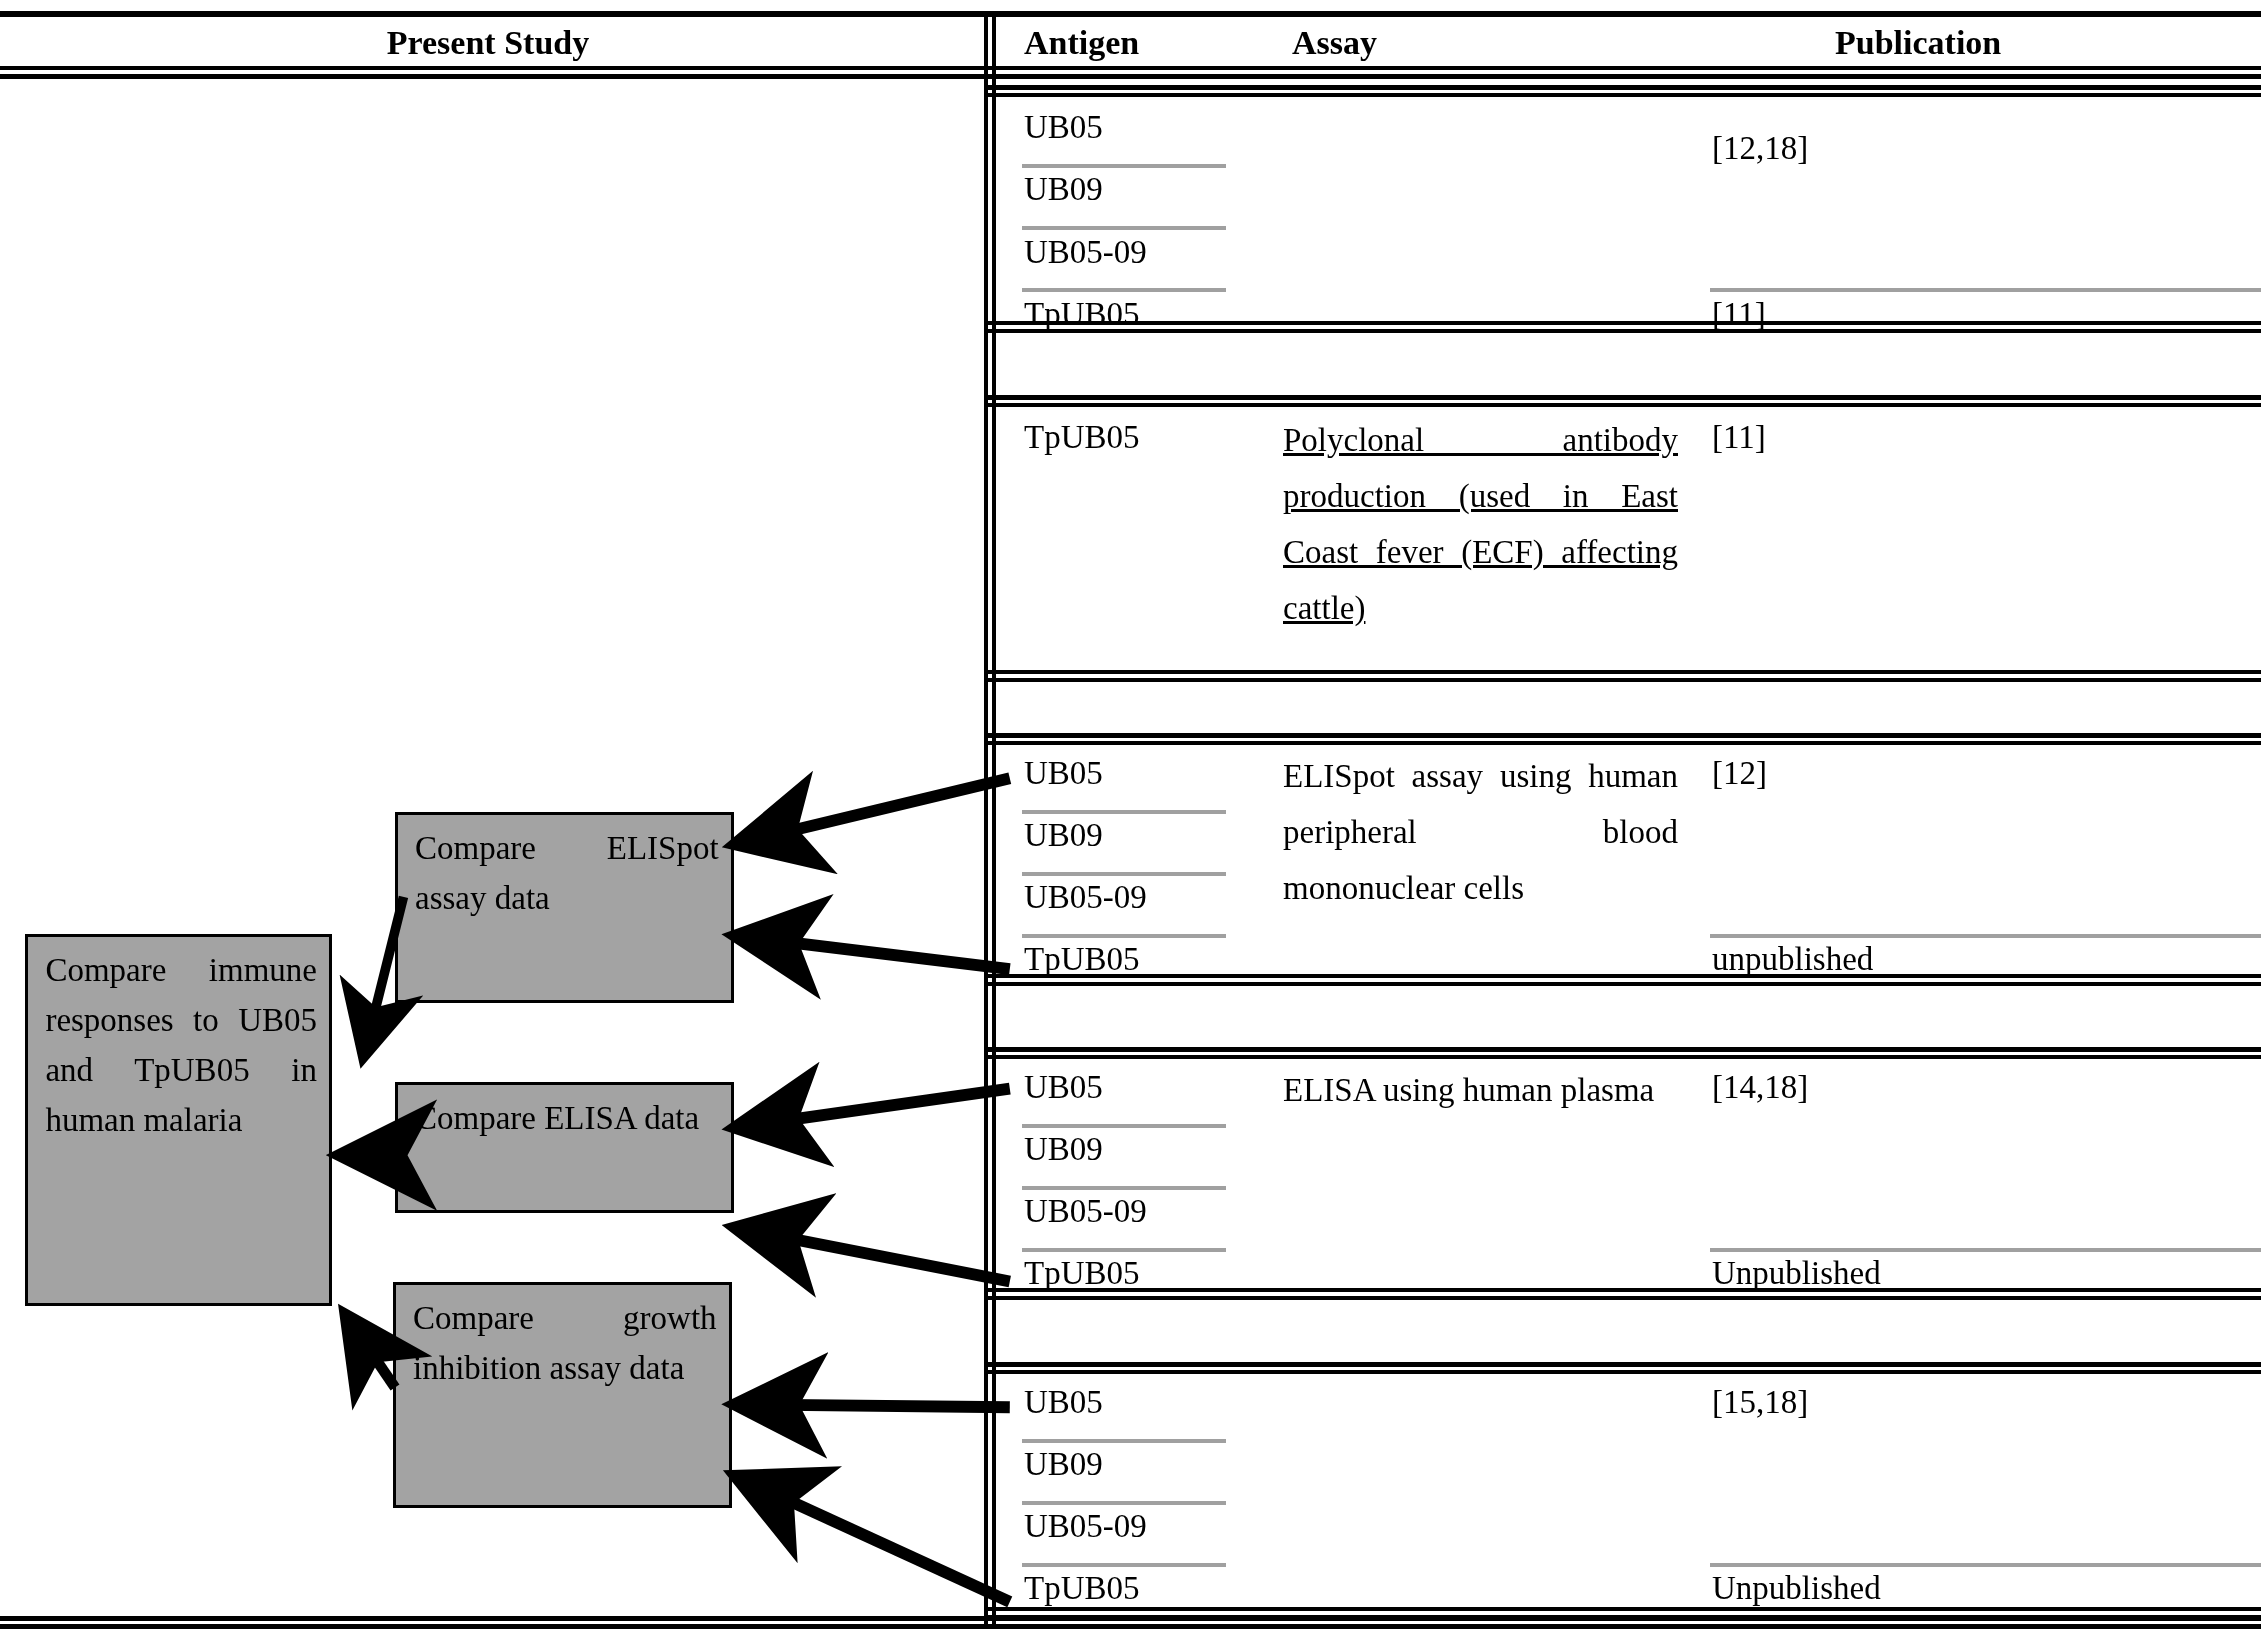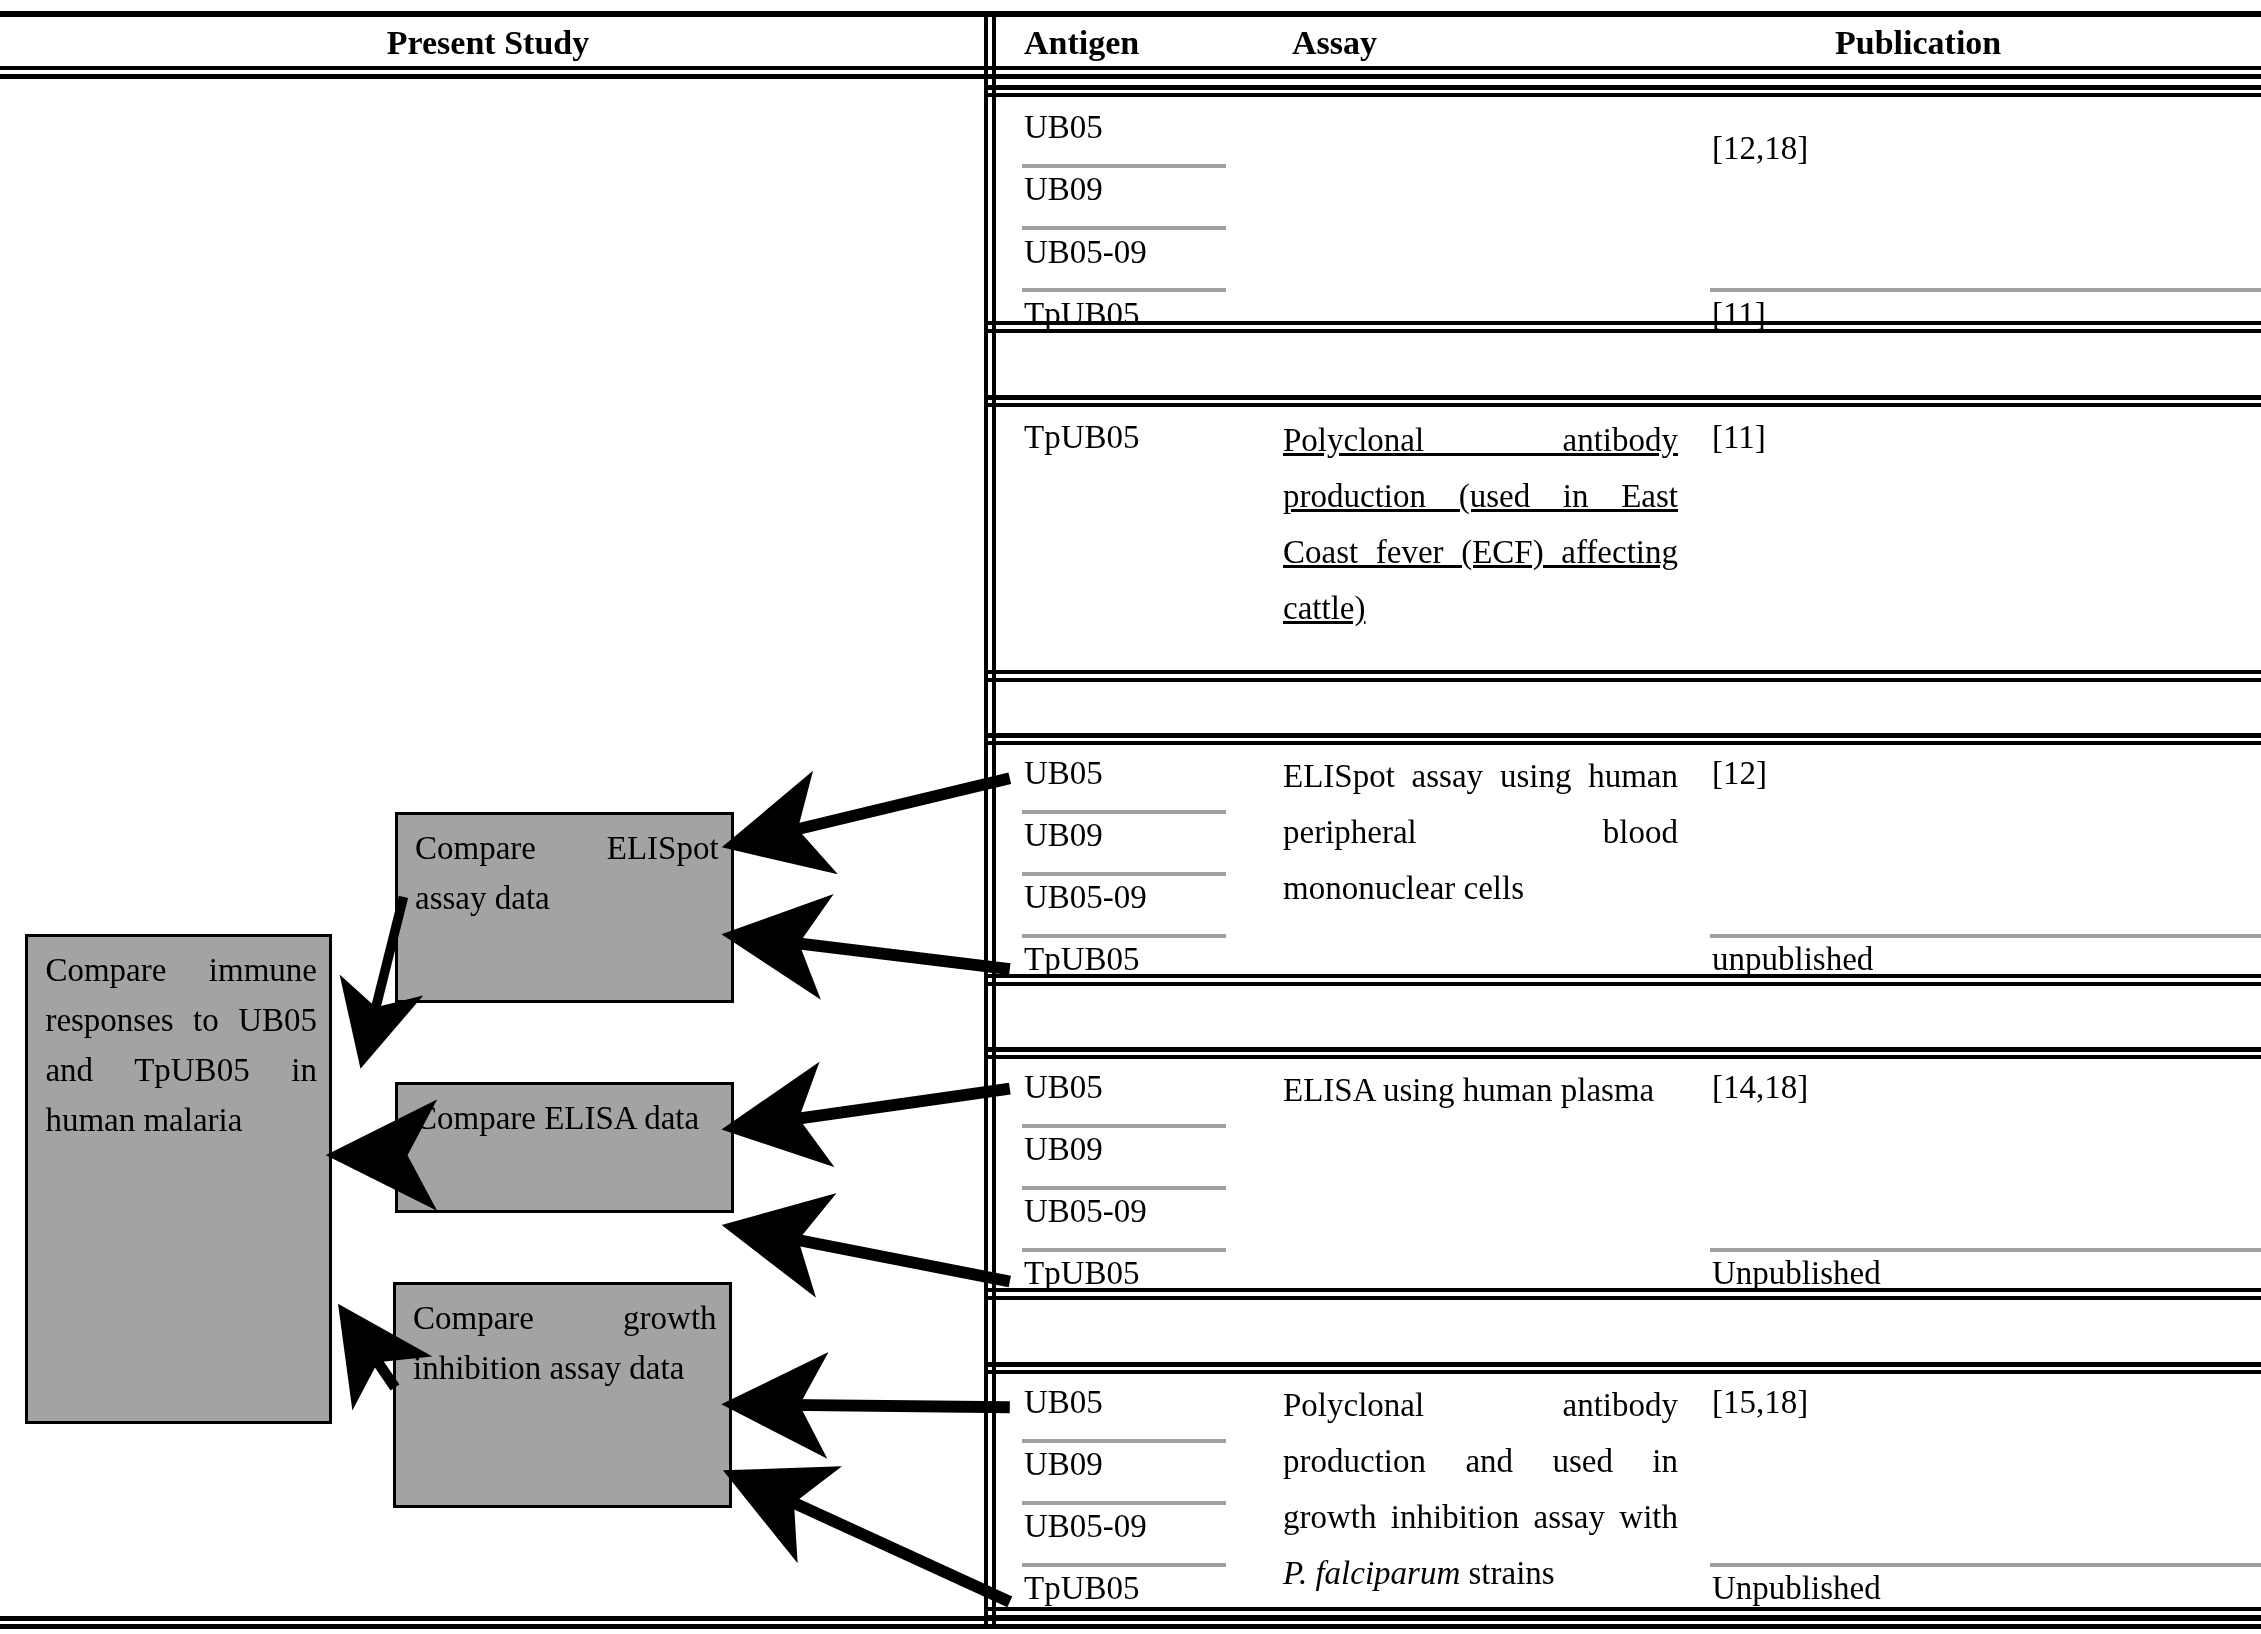--- a/index.html
+++ b/index.html
@@ -45,21 +45,21 @@
          text-align:justify;text-align-last:left;}
   .assay i{font-style:italic;}
   .pub{position:absolute;left:728px;font-size:33px;line-height:42px;}
   .pub-sep{position:absolute;left:726px;width:552px;height:4px;background:#a0a0a0;}
 
   
   .fbox{position:absolute;border:3.4px solid #000;background:#a3a3a3;box-sizing:border-box;
         font-size:33px;line-height:50px;text-align:justify;text-align-last:left;
         padding:8px 12.4px 5.6px 17px;}
 
-  #box-main{left:25.4px;top:934px;width:307px;height:490px;}
+  #box-main{left:25.4px;top:934px;width:307px;height:372px;}
   #box-elispot{left:395px;top:812px;width:339px;height:191px;}
   #box-elisa{left:395px;top:1082px;width:339px;height:131px;}
   #box-growth{left:393px;top:1282px;width:339px;height:226px;}
 
   
   #arrows{position:absolute;left:0;top:0;width:2261px;height:1634px;}
 
   
   #bottom-rule-a{left:0;top:1616px;width:2261px;height:4.5px;}
   #bottom-rule-b{left:0;top:1624px;width:2261px;height:4.5px;}
@@ -169,21 +169,20 @@
   <div class="lft-b"></div>
 
   <div class="antigen" style="top:19px;">UB05</div>
   <div class="antigen-sep" style="top:77px;"></div>
   <div class="antigen" style="top:81px;">UB09</div>
   <div class="antigen-sep" style="top:139px;"></div>
   <div class="antigen" style="top:143px;">UB05-09</div>
   <div class="antigen-sep" style="top:201px;"></div>
   <div class="antigen" style="top:205px;">TpUB05</div>
 
-  <div class="assay" style="top:14.7px;"><span>Polyclonal antibody production and used in growth inhibition assay with </span><i>P. falciparum</i><span> strains</span></div>
 
   <div class="pub" style="top:19px;">[15,18]</div>
   <div class="pub-sep" style="top:201px;"></div>
   <div class="pub" style="top:205px;">Unpublished</div>
 </div>
 
 <div class="fbox" id="box-main">Compare immune responses to UB05 and TpUB05 in human malaria</div>
 <div class="fbox" id="box-elispot">Compare ELISpot assay data</div>
 <div class="fbox" id="box-elisa">Compare ELISA data</div>
 <div class="fbox" id="box-growth">Compare growth inhibition assay data</div>

